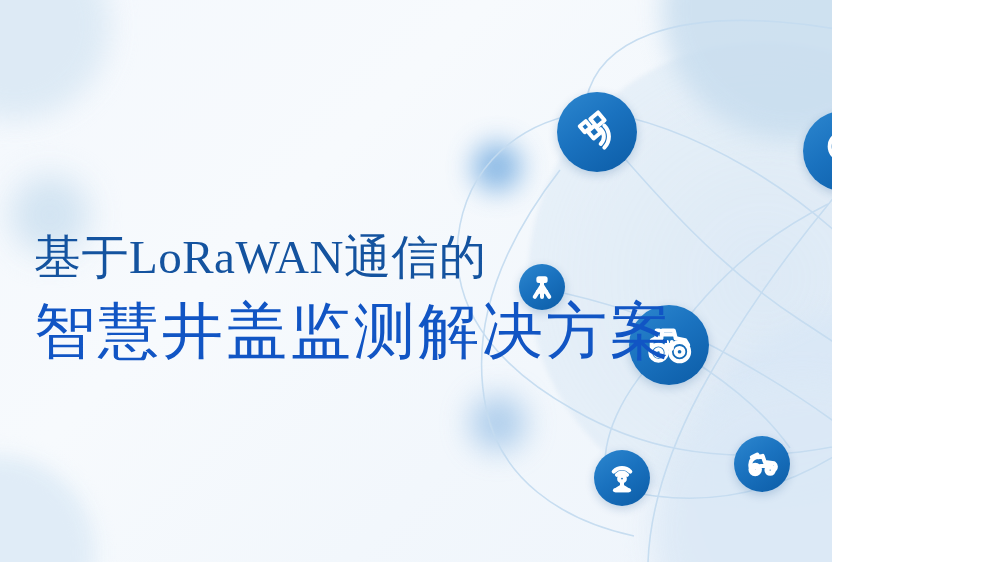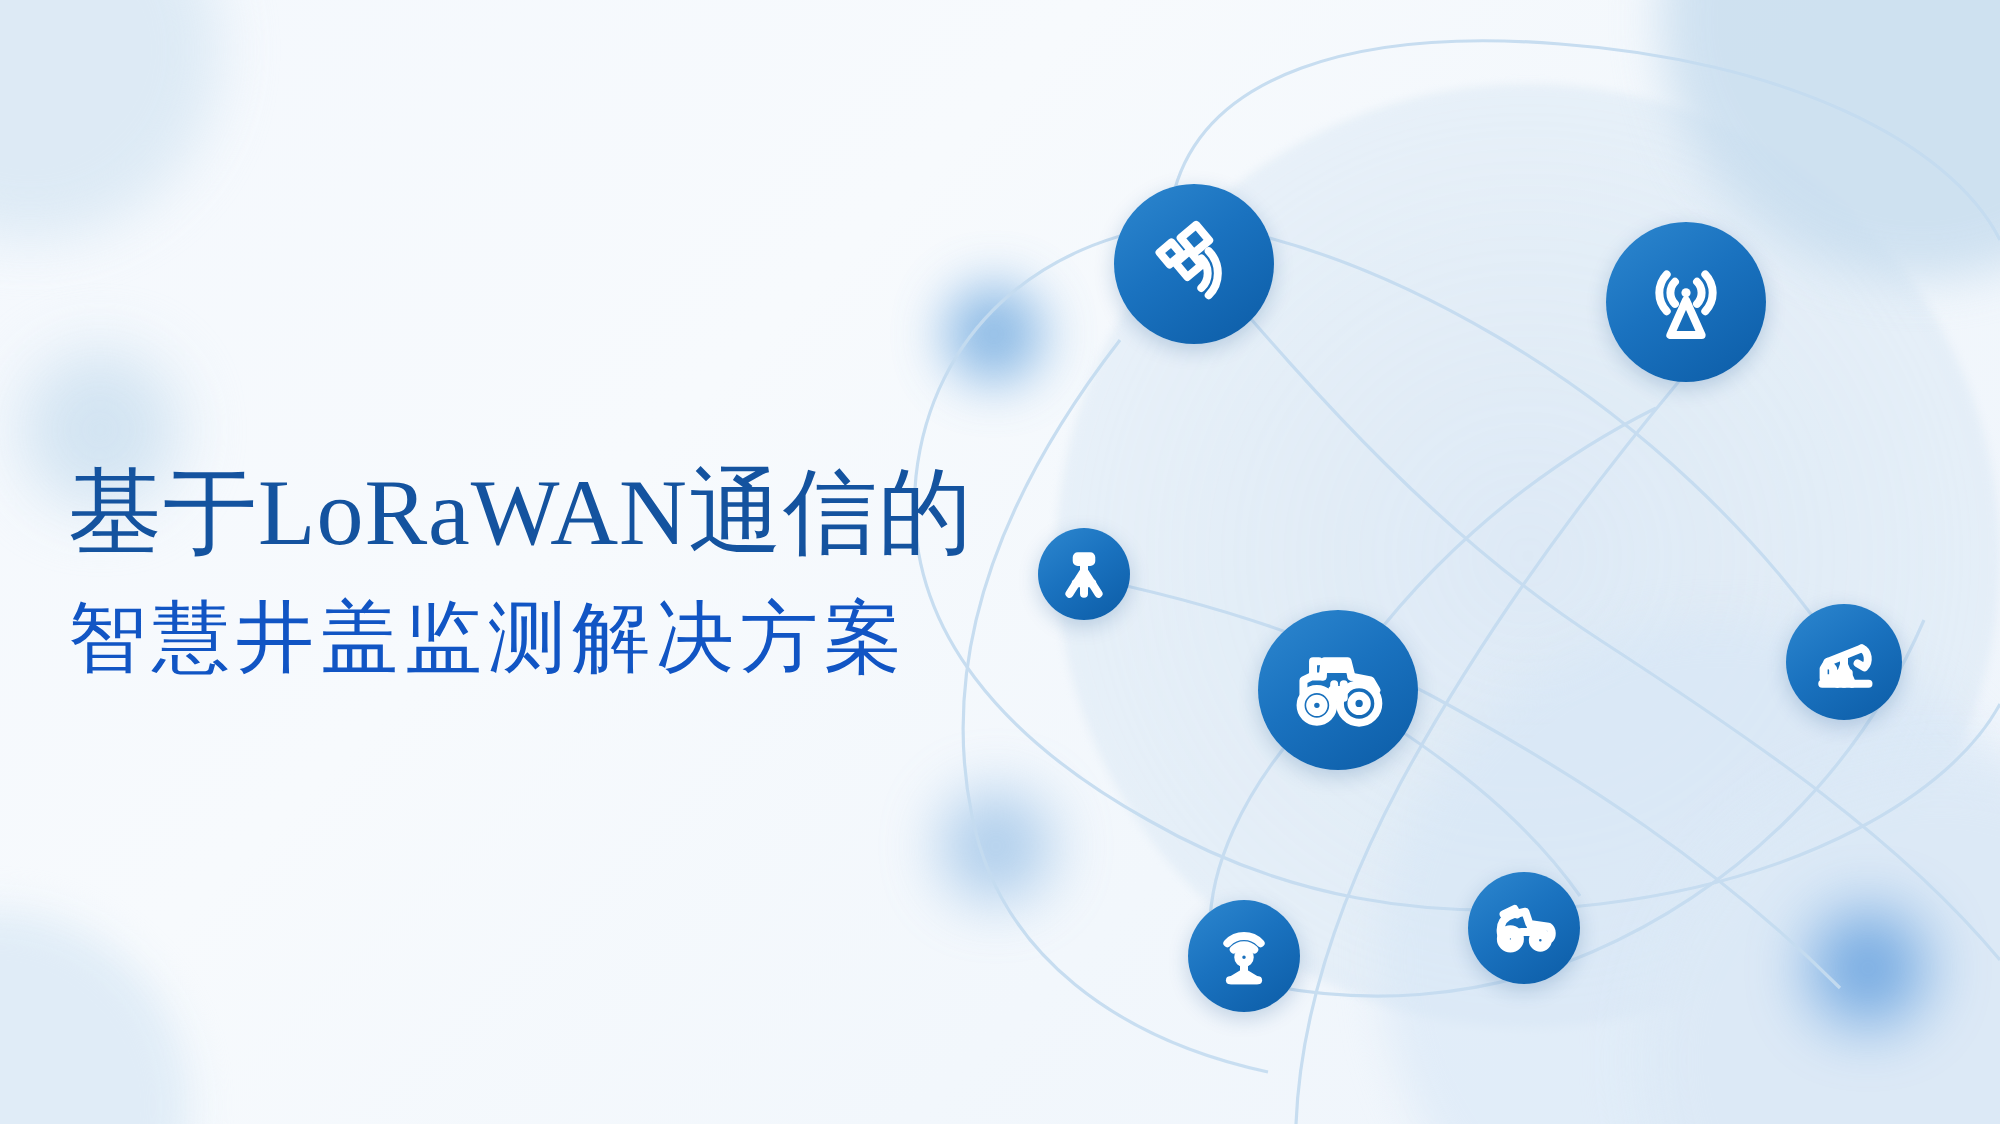--- a/index.html
+++ b/index.html
@@ -2,21 +2,21 @@
 <html><head>
 <meta charset="utf-8">
 <style>
   html, body {
     margin: 0;
     padding: 0;
     background: #ffffff;
   }
   .slide {
     position: relative;
-    width: 1000px;
+    width: 832px;
     height: 562px;
     overflow: hidden;
     background: linear-gradient(135deg, #f4f8fd 0%, #f7fafd 35%, #f2f7fc 65%, #eef4fb 100%);
     font-family: "Liberation Sans", sans-serif;
   }
 
   
   .blob {
     position: absolute;
     border-radius: 50%;
@@ -110,21 +110,21 @@
     font-family: "Liberation Serif", serif;
     font-size: 47px;
     line-height: 1.08;
     color: #14539f;
     letter-spacing: .5px;
     white-space: nowrap;
     margin: 0 0 16px 0;
   }
   .title-line2 {
     font-family: "Liberation Sans", sans-serif;
-    font-size: 39px;
+    font-size: 61px;
     line-height: 1.08;
     color: #1155c4;
     letter-spacing: 3px;
     white-space: nowrap;
     margin: 0;
     font-weight: 400;
   }
 
   
   .node {

